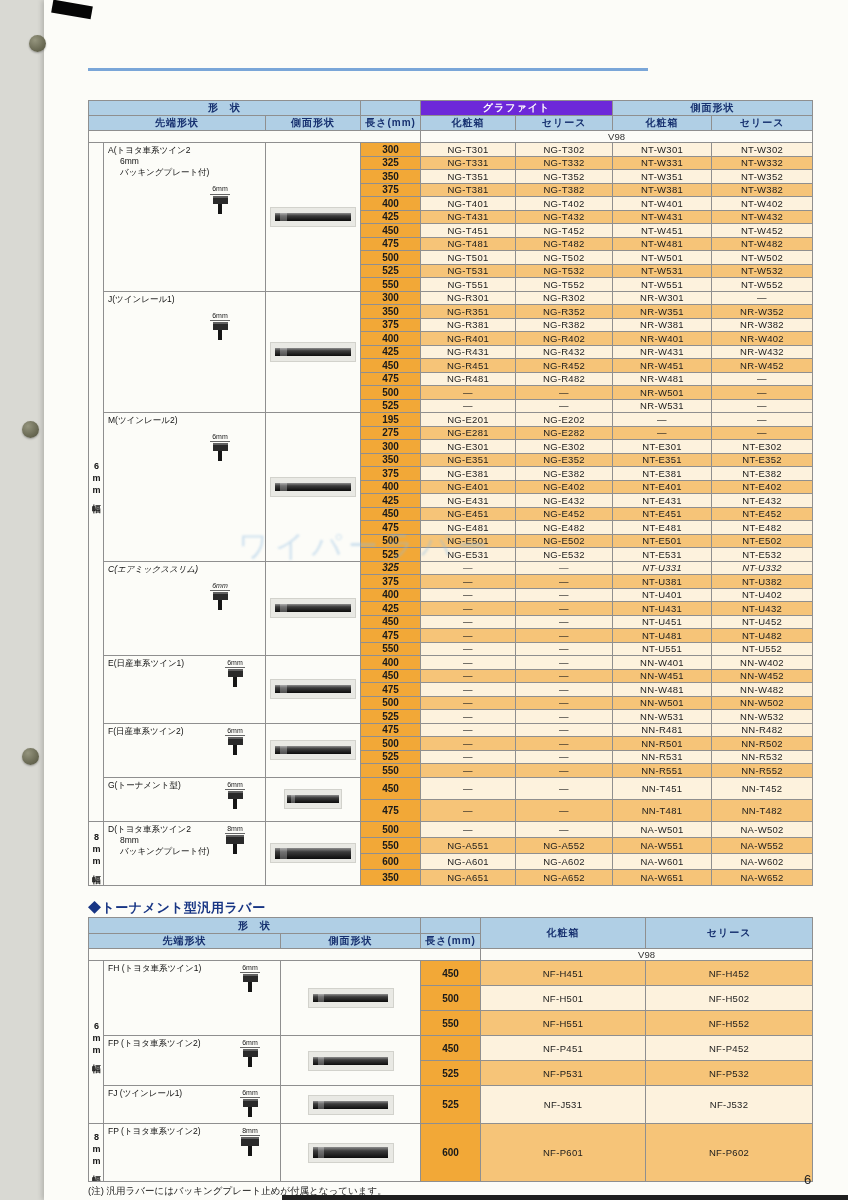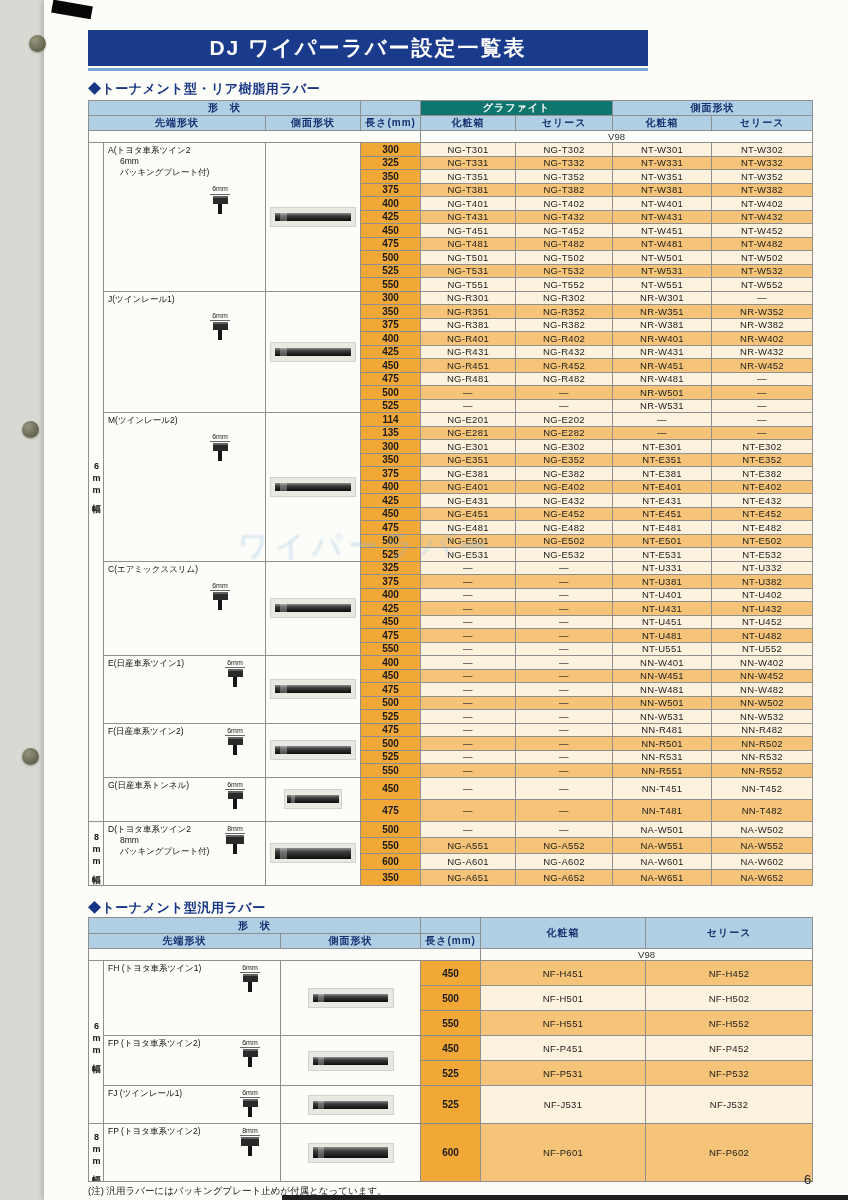--- a/index.html
+++ b/index.html
@@ -15,21 +15,21 @@
           display:flex;align-items:center;justify-content:center;font-size:21px;font-weight:bold;letter-spacing:2px;}
   .banner-underline{position:absolute;left:88px;top:68px;width:560px;height:3px;background:#7aa6d8;}
   .section-title{position:absolute;left:88px;font-size:13px;font-weight:bold;color:#173584;letter-spacing:.5px;}
   .st1{top:80px;} .st2{top:899px;}
   .mount{position:absolute;left:88px;}
   .m1{top:100px;} .m2{top:917px;}
 
   .spec-table{border-collapse:collapse;table-layout:fixed;width:724px;background:#fff;}
   .spec-table td,.spec-table th{border:1px solid #8f8f8f;padding:0;overflow:hidden;}
   .spec-table th.hd{background:#b0cfe5;color:#16306f;font-size:10px;font-weight:bold;letter-spacing:1px;}
-  .spec-table th.hd.dark{background:#0f766e;color:#ffffff;margin-top:19px;}
+  .spec-table th.hd.dark{background:#6d28d9;color:#ffffff;margin-top:19px;}
   .spec-table th.v98blank,.spec-table th.v98{background:#fcfcf8;font-weight:normal;font-size:9.5px;color:#333;}
   td.len{background:#f2a837;font-size:10px;font-weight:bold;color:#1a1a1a;text-align:center;}
   td.part{font-size:9.5px;color:#1c1c1c;text-align:center;letter-spacing:.3px;}
   td.part.cream{background:#fdf2dd;}
   td.part.tan{background:#f6c478;}
   td.strip{background:#fcfcf8;text-align:center;vertical-align:middle;}
   .vlabel{writing-mode:vertical-rl;text-orientation:upright;display:inline-block;font-size:9px;font-weight:bold;color:#111;letter-spacing:2px;}
   td.tip{background:#fcfcf8;vertical-align:top;text-align:left;padding:2px 2px 2px 4px;position:relative;}
   .tip-line{font-size:8.5px;line-height:1.3;color:#111;white-space:nowrap;}
   .tip-line.indent{padding-left:12px;}
@@ -55,26 +55,22 @@
 </head>
 <body>
 
 <div class="stage">
   <div class="paper"></div>
   <div class="hole h1"></div>
   <div class="hole h2"></div>
   <div class="hole h3"></div>
   <div class="corner-mark"></div>
 
-  <div class="banner">
-    <span>DJ ワイパーラバー設定一覧表</span>
-  </div>
   <div class="banner-underline"></div>
 
-  <div class="section-title st1">◆トーナメント型・リア樹脂用ラバー</div>
   <div id="table1-mount" class="mount m1">
       <table class="spec-table">
         <colgroup>
           <col style="width: 15px;">
           <col style="width: 162px;">
           <col style="width: 95px;">
           <col style="width: 60px;">
           <col style="width: 95px;">
           <col style="width: 97px;">
           <col style="width: 99px;">
@@ -284,28 +280,28 @@
                 <div class="size-tag">6mm</div>
                 <div class="g-head"></div>
                 <div class="g-stem"></div>
               </div>
             </td>
             <td class="side" rowspan="11">
               <div class="photo std">
                 <div class="photo-bar"></div>
               </div>
             </td>
-            <td class="len">114</td>
+            <td class="len">195</td>
             <td class="part cream">NG-E201</td>
             <td class="part cream">NG-E202</td>
             <td class="part cream">—</td>
             <td class="part cream">—</td>
           </tr>
           <tr class="drow" style="height: 13.5px;">
-            <td class="len">135</td>
+            <td class="len">275</td>
             <td class="part tan">NG-E281</td>
             <td class="part tan">NG-E282</td>
             <td class="part tan">—</td>
             <td class="part tan">—</td>
           </tr>
           <tr class="drow" style="height: 13.5px;">
             <td class="len">300</td>
             <td class="part cream">NG-E301</td>
             <td class="part cream">NG-E302</td>
             <td class="part cream">NT-E301</td>
@@ -360,21 +356,21 @@
             <td class="part tan">NT-E501</td>
             <td class="part tan">NT-E502</td>
           </tr>
           <tr class="drow" style="height: 13.5px;">
             <td class="len">525</td>
             <td class="part cream">NG-E531</td>
             <td class="part cream">NG-E532</td>
             <td class="part cream">NT-E531</td>
             <td class="part cream">NT-E532</td>
           </tr>
-          <tr class="drow" style="height: 13.5px;">
+          <tr class="drow" style="height: 13.5px; font-style: italic;">
             <td class="tip" rowspan="7">
               <div class="tip-labels">
                 <div class="tip-line">C(エアミックススリム)</div>
               </div>
               <div class="glyph center">
                 <div class="size-tag">6mm</div>
                 <div class="g-head"></div>
                 <div class="g-stem"></div>
               </div>
             </td>
@@ -520,21 +516,21 @@
           <tr class="drow" style="height: 13.5px;">
             <td class="len">550</td>
             <td class="part tan">—</td>
             <td class="part tan">—</td>
             <td class="part tan">NN-R551</td>
             <td class="part tan">NN-R552</td>
           </tr>
           <tr class="drow" style="height: 22px;">
             <td class="tip" rowspan="2">
               <div class="tip-labels">
-                <div class="tip-line">G(日産車系トンネル)</div>
+                <div class="tip-line">G(トーナメント型)</div>
               </div>
               <div class="glyph right">
                 <div class="size-tag">6mm</div>
                 <div class="g-head"></div>
                 <div class="g-stem"></div>
               </div>
             </td>
             <td class="side" rowspan="2">
               <div class="photo small">
                 <div class="photo-bar"></div>

